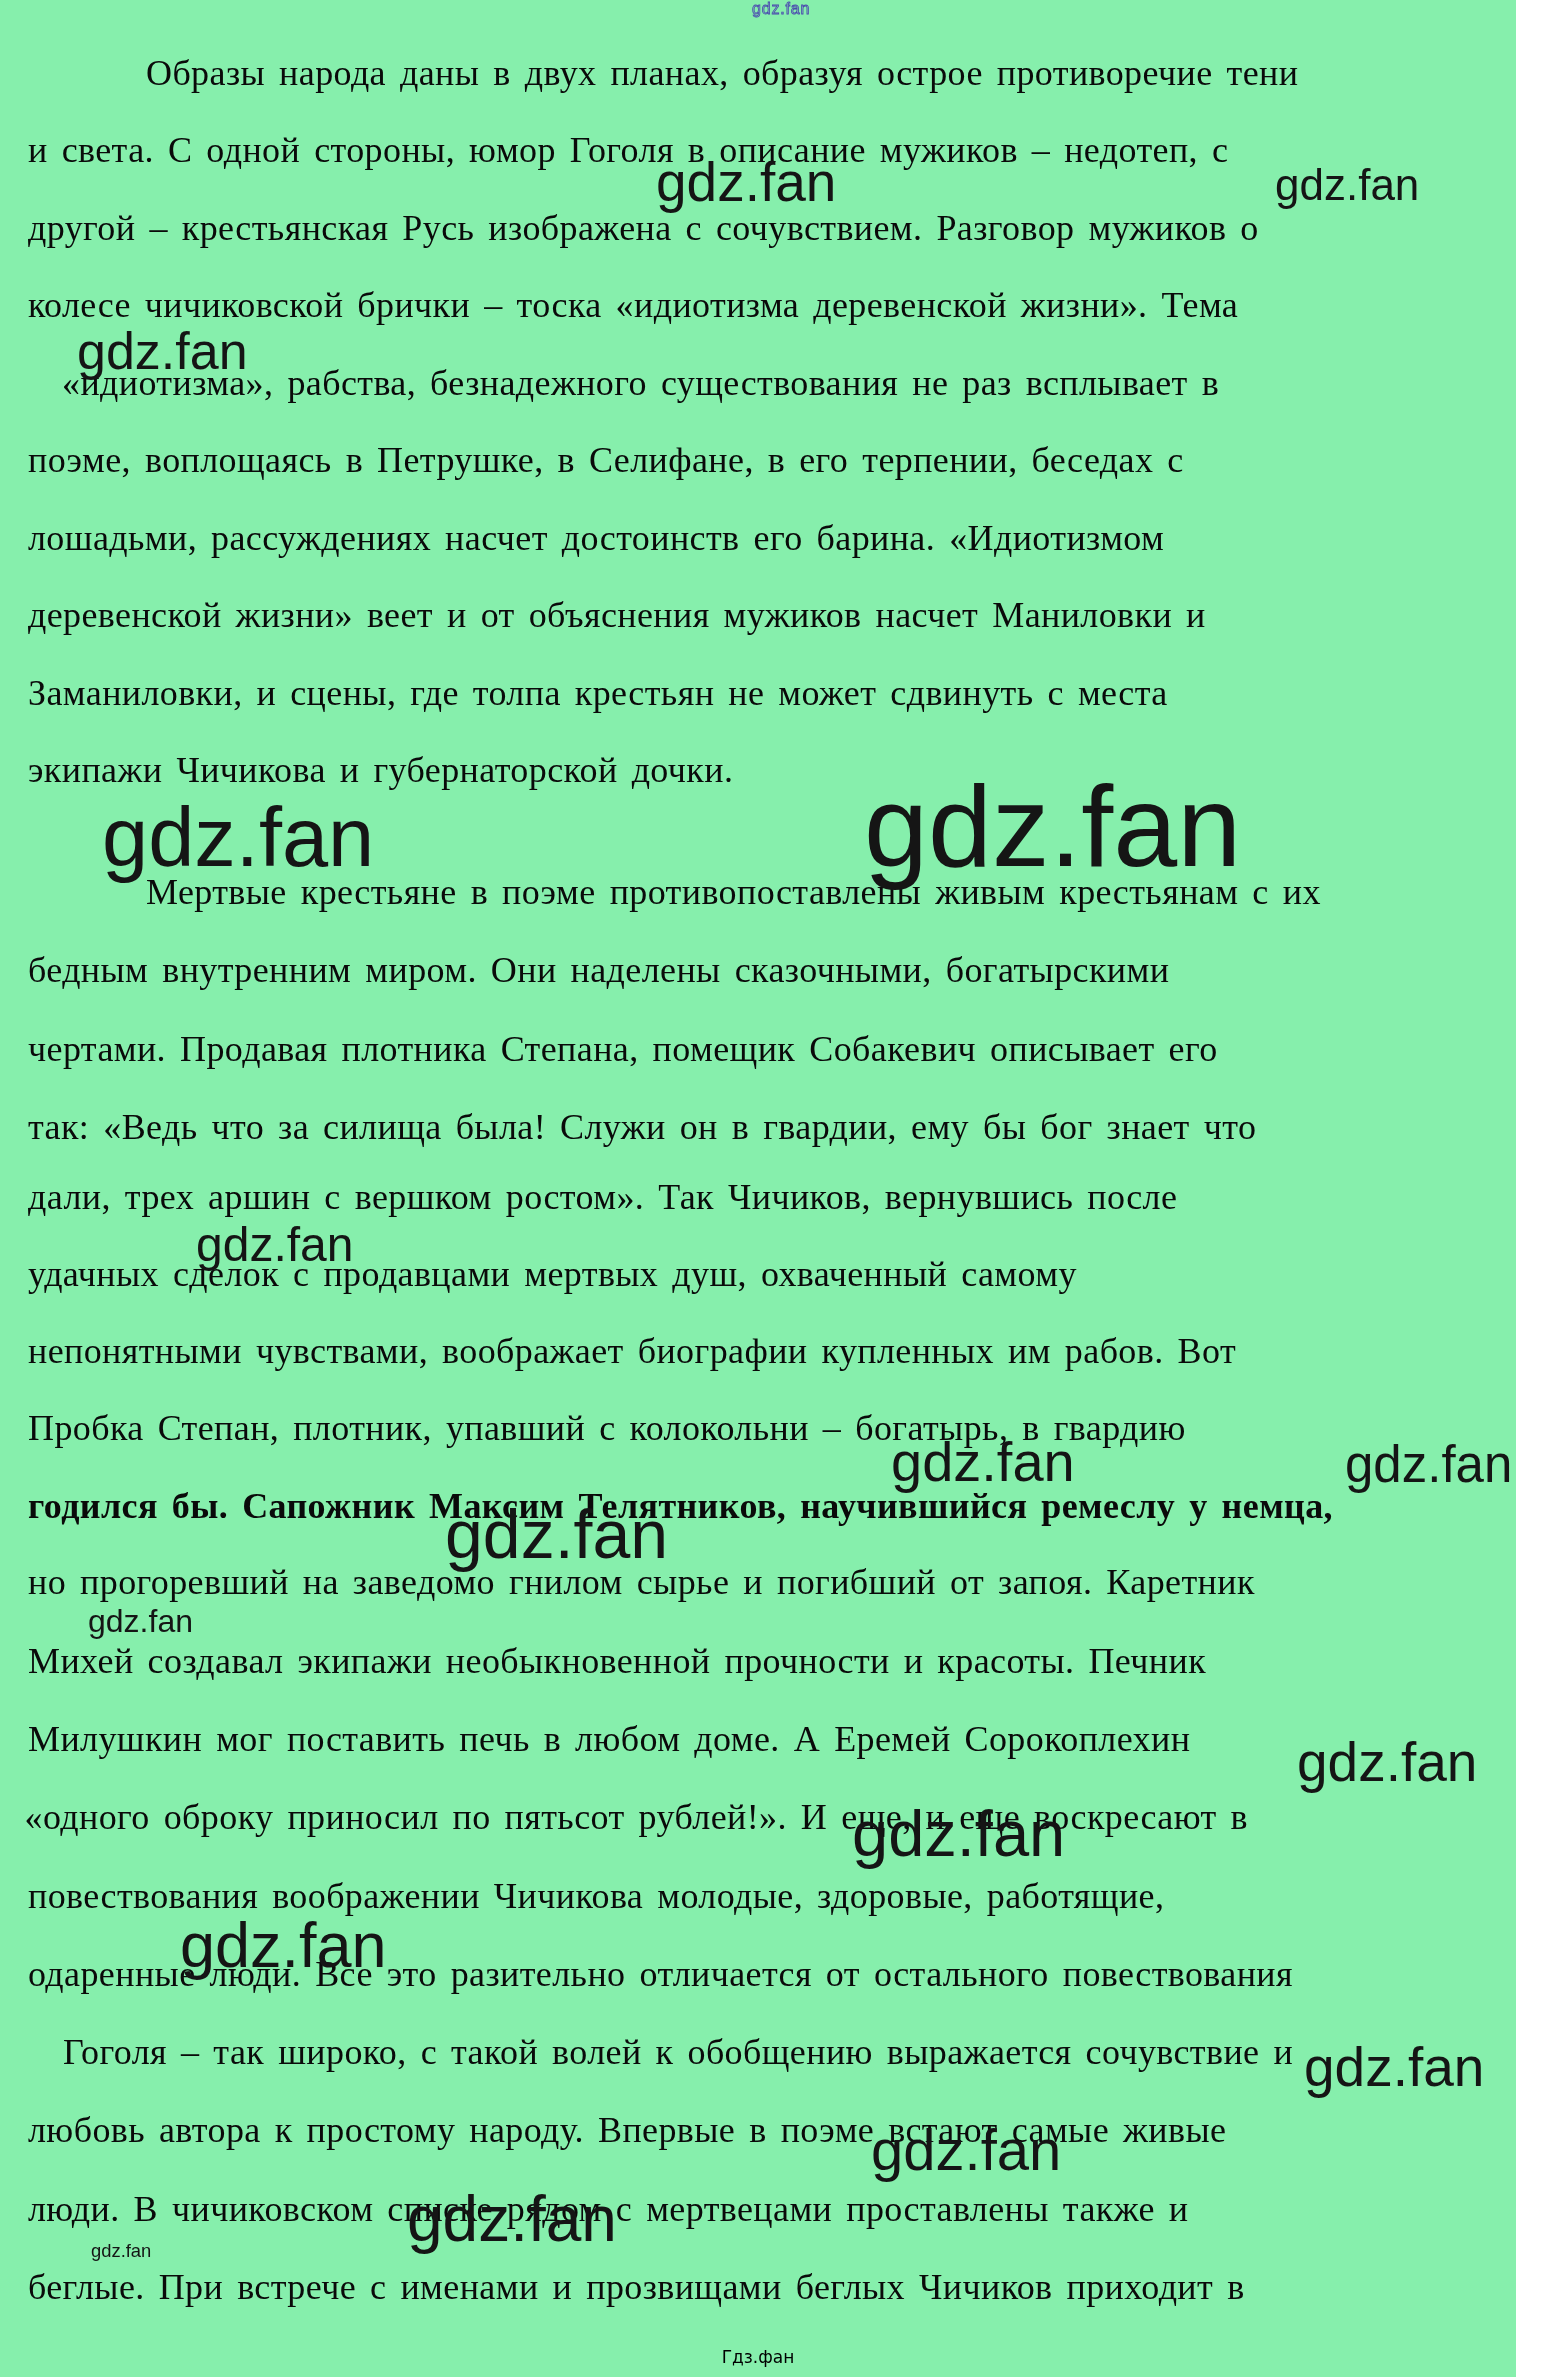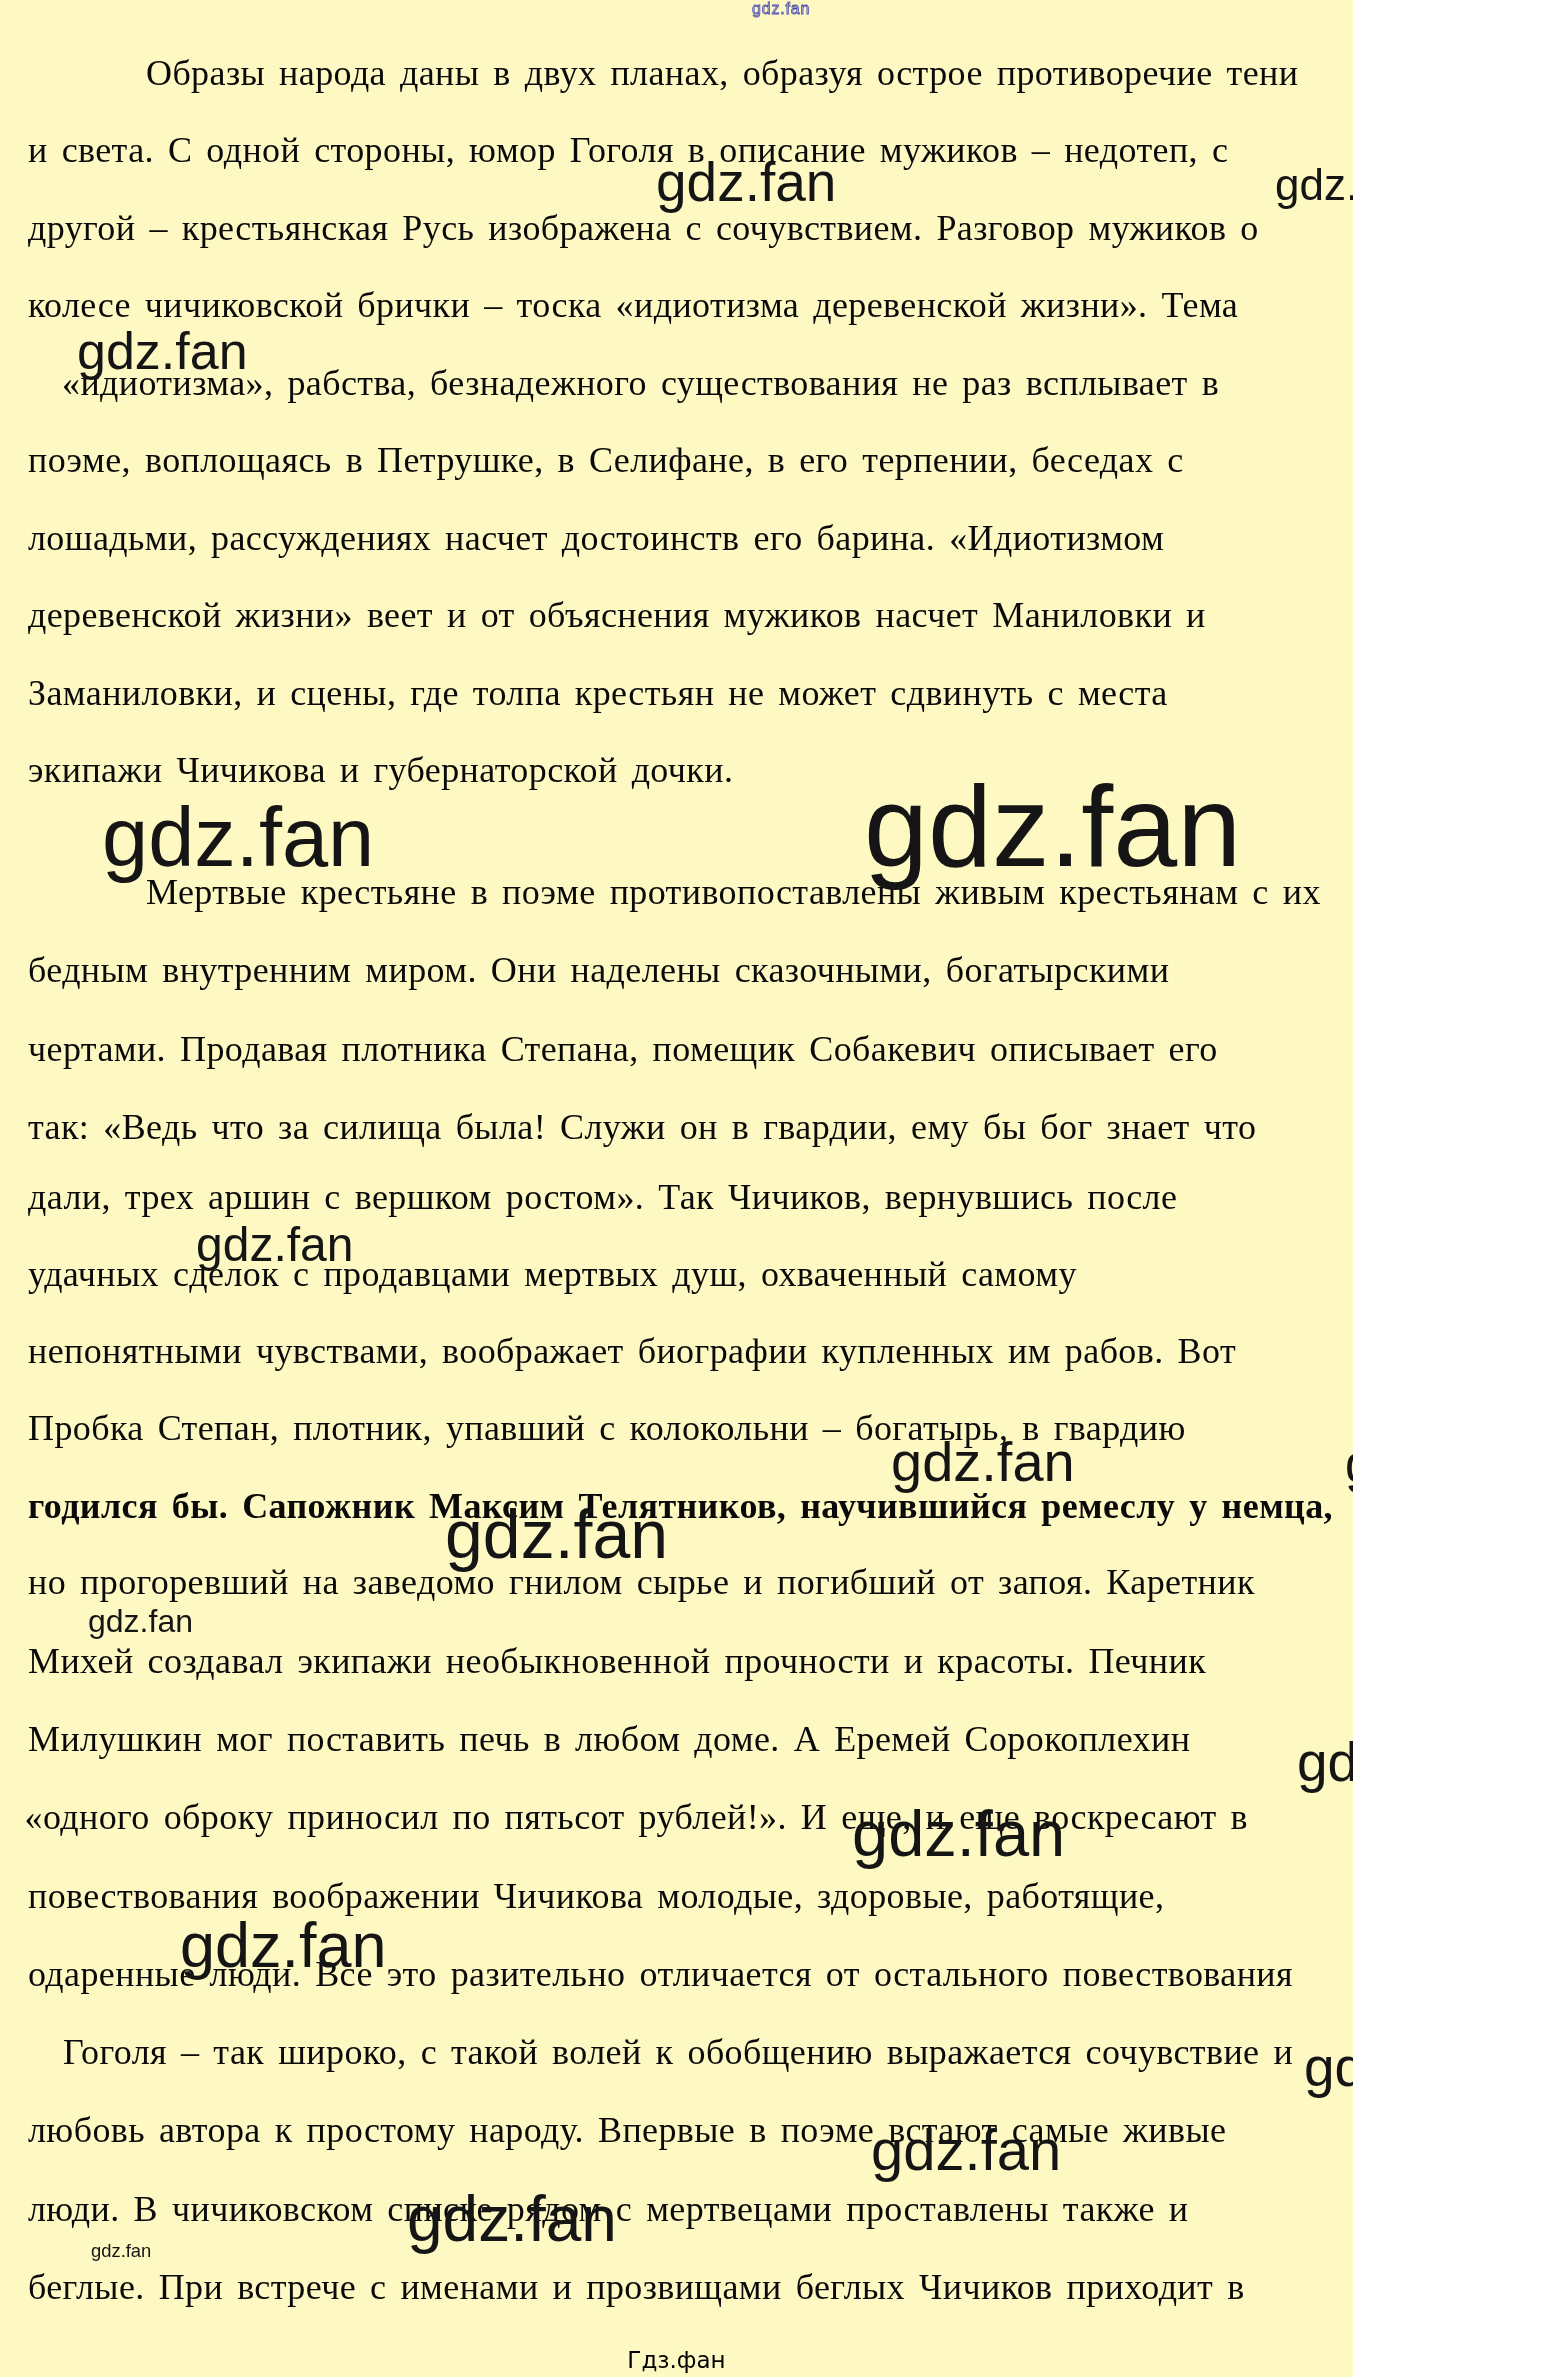--- a/index.html
+++ b/index.html
@@ -1,20 +1,20 @@
 <!DOCTYPE html>
 <html style="font-size:12.3px"><head>
 <meta charset="utf-8">
 <style>
   html, body { margin: 0; padding: 0; background: #ffffff; }
   .page {
     position: relative;
-    width: 1353px;
+    width: 1516px;
     height: 2377px;
-    background: #fef9c3;
+    background: #86efac;
     overflow: hidden;
     font-family: "Liberation Serif", serif;
   }
   .line {
     position: absolute;
     white-space: nowrap;
     font-size: 36px;
     line-height: 38px;
     color: #0a0a0a;
     letter-spacing: 0.4px;
@@ -39,21 +39,21 @@
     -webkit-text-stroke: 0.8px #4a4aae;
     letter-spacing: 0.8px;
   }
   .footer-brand {
     position: absolute;
     left: 0;
     right: 0;
     top: 2349px;
     text-align: center;
     font-family: "DejaVu Sans", sans-serif;
-    font-size: 23px;
+    font-size: 17px;
     line-height: 1;
     color: #000000;
   }
 </style>
 </head>
 <body>
 
 <div class="page">
   <div class="wm-blue">gdz.fan</div>
   <div id="lines">

